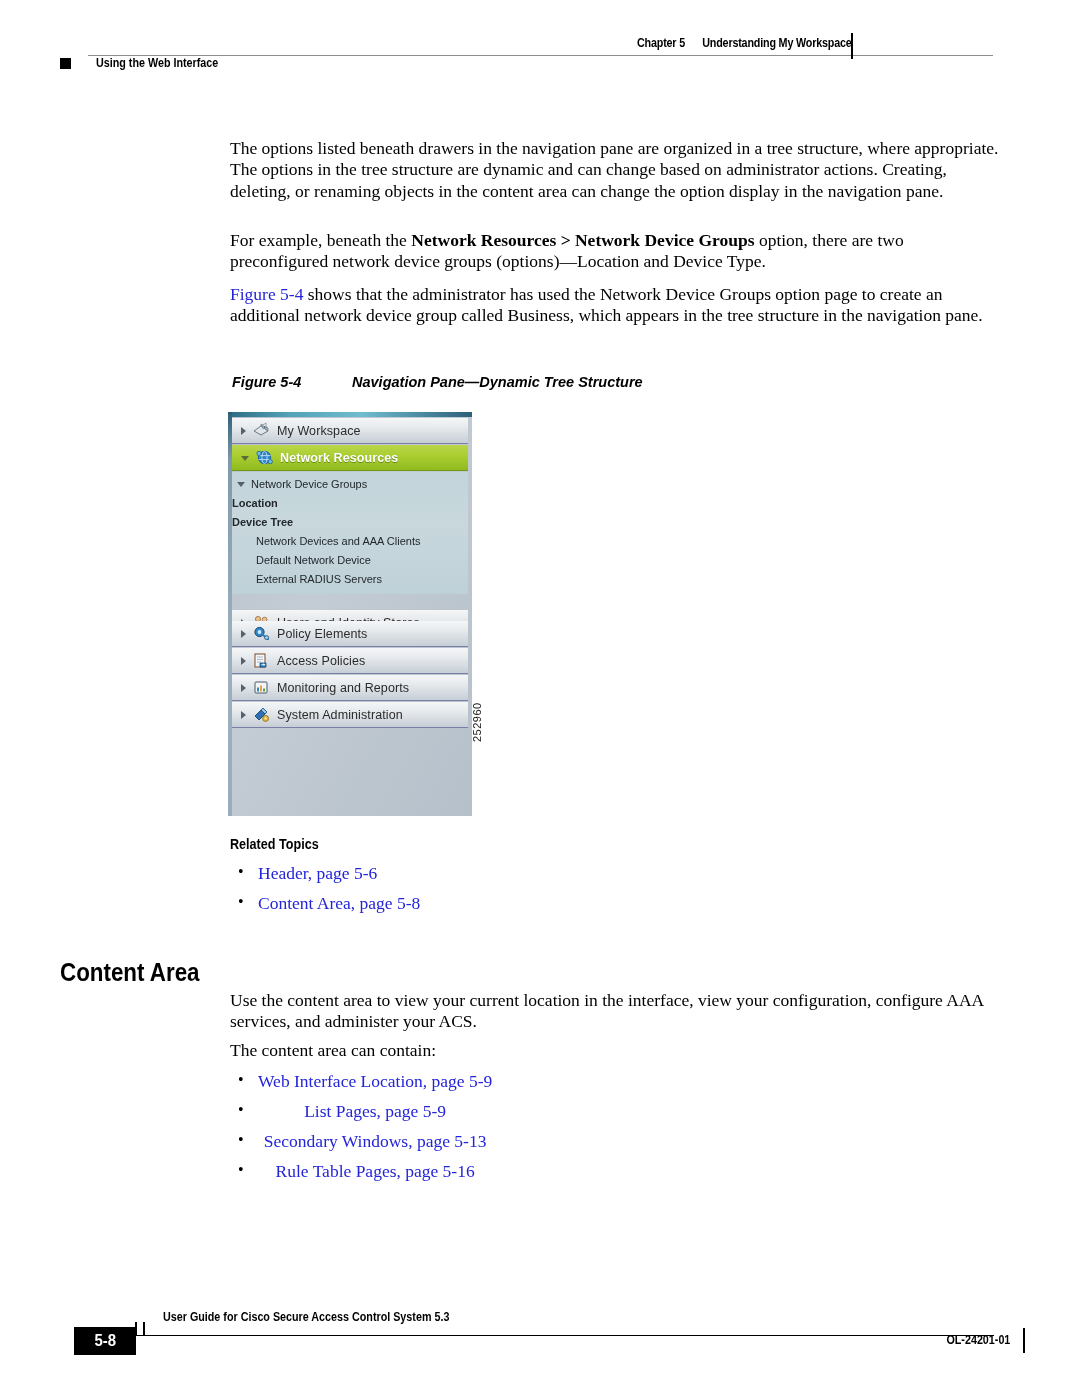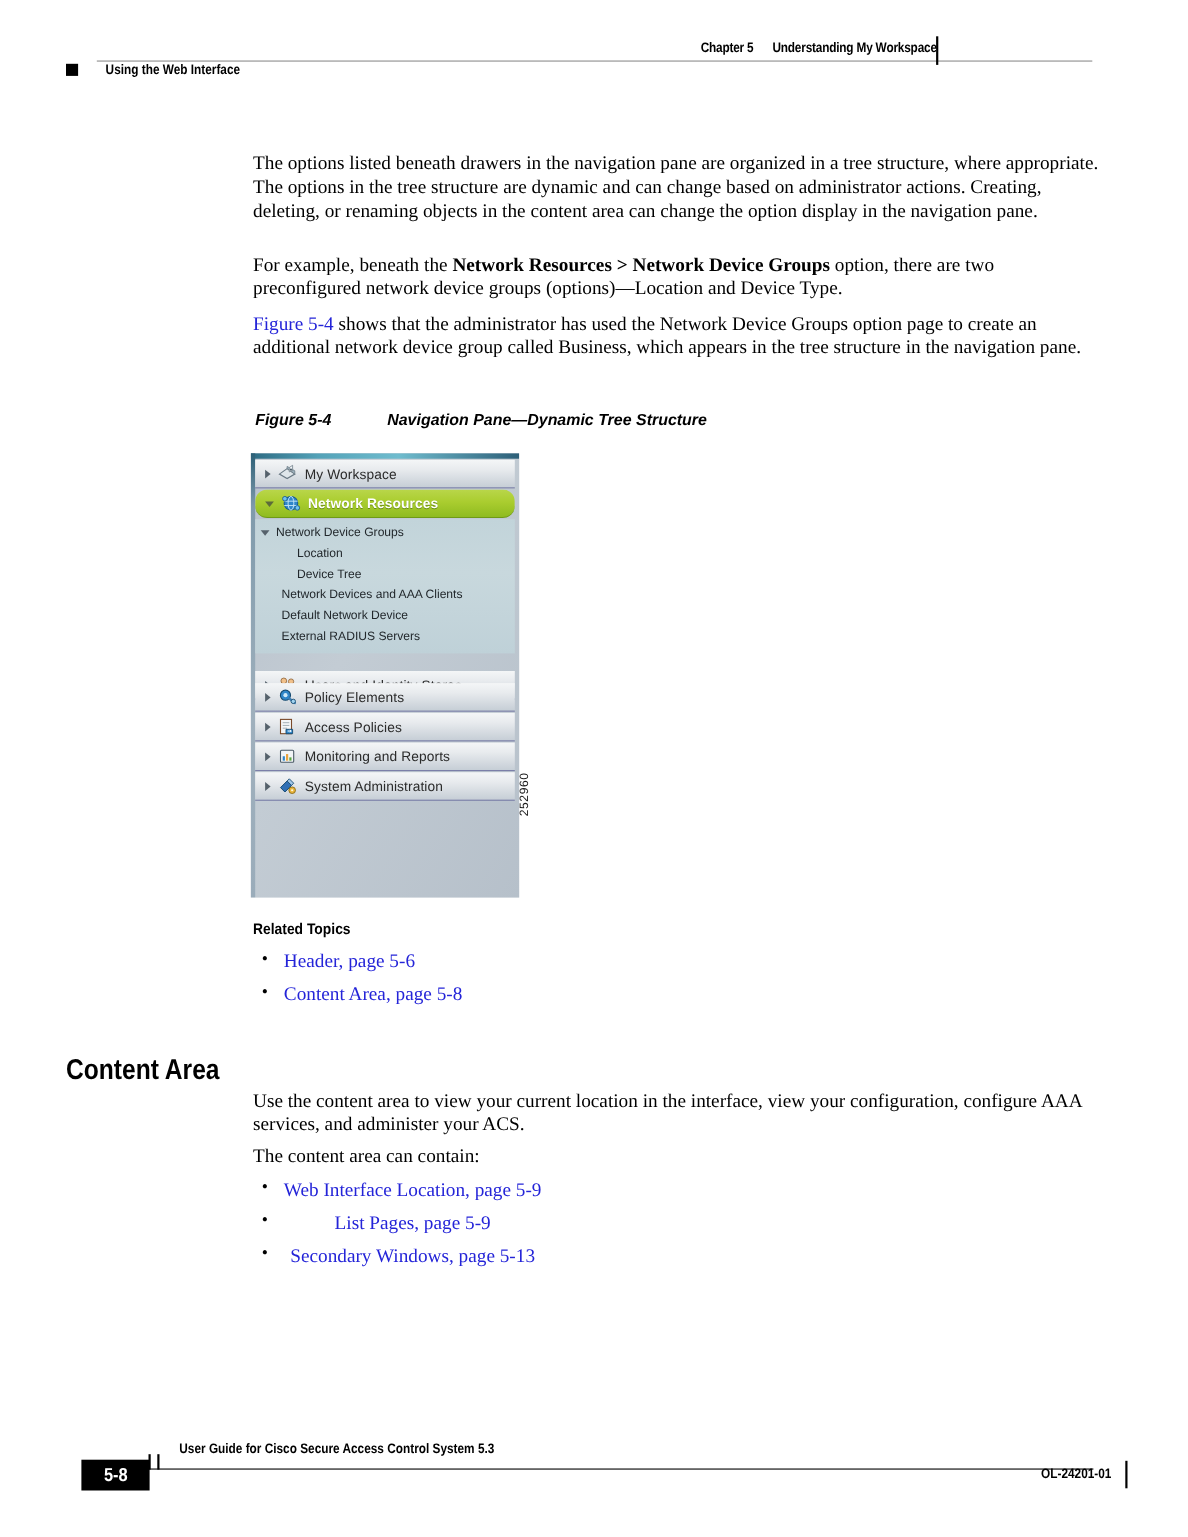--- a/index.html
+++ b/index.html
@@ -147,21 +147,21 @@
     padding-top:2px;
   }
   .sub-row{
     height:19px;display:flex;align-items:center;
     font-family:"Liberation Sans", sans-serif;
     font-size:11px;color:#22282c;
     white-space:nowrap;
   }
   .sub-row.lvl1{padding-left:5px;}
   .sub-row.lvl2{padding-left:24px;}
-  .sub-row.lvl3{padding-left:38px;}
+  .sub-row.lvl3{font-weight:bold;}
   .sub-row .tri{margin-left:0;margin-right:6px;}
 
   
   .fig-id{
     position:absolute;left:243px;top:330px;
     font-family:"Liberation Sans", sans-serif;
     font-size:11px;color:#1a1a1a;
     transform:rotate(-90deg);
     transform-origin:left top;
     white-space:nowrap;
@@ -286,21 +286,21 @@
           <svg width="19" height="17" viewBox="0 0 19 17">
             <polygon points="2,9 9,4 16,9 9,13" fill="#dfe6ea" stroke="#6b7a85" stroke-width="1"></polygon>
             <polygon points="9,4 16,9 16,6 9,2" fill="#9fb3bf" stroke="#6b7a85" stroke-width="0.7"></polygon>
             <path d="M11 3 l3 -2 l0 5 l-3 1 z" fill="#f2f6f8" stroke="#6b7a85" stroke-width="0.7"></path>
             <circle cx="12.5" cy="5" r="1" fill="#4a5a66"></circle>
           </svg>
         </span>
         <span class="d-label">My Workspace</span>
       </div>
 
-      <div class="drawer sel" style="top:33px;border-radius:11px;">
+      <div class="drawer sel" style="top:33px;">
         <span class="tri tri-down light"></span>
         <span class="d-icon">
           <svg width="19" height="17" viewBox="0 0 19 17">
             <circle cx="9.5" cy="8.5" r="6.2" fill="#2f86c9" stroke="#1a5c93" stroke-width="1"></circle>
             <ellipse cx="9.5" cy="8.5" rx="2.6" ry="6.2" fill="none" stroke="#bfe2f7" stroke-width="0.9"></ellipse>
             <path d="M3.4 6.6 H15.6 M3.4 10.6 H15.6" stroke="#bfe2f7" stroke-width="0.9" fill="none"></path>
             <circle cx="4" cy="4.4" r="2.1" fill="#6fc3f0" stroke="#1a5c93" stroke-width="0.8"></circle>
             <circle cx="15.3" cy="12.7" r="2.1" fill="#6fc3f0" stroke="#1a5c93" stroke-width="0.8"></circle>
           </svg>
         </span>
@@ -407,20 +407,21 @@
 
   <h1 class="h1">Content Area</h1>
 
   <div class="para" style="top:990px;">Use the content area to view your current location in the interface, view your configuration, configure AAA services, and administer your ACS.</div>
   <div class="para" style="top:1040px;">The content area can contain:</div>
 
   <ul class="bullet-list" style="top:1066px;text-align:center;">
     <li><span>Web Interface Location, page 5-9</span></li>
     <li><span>List Pages, page 5-9</span></li>
     <li><span>Secondary Windows, page 5-13</span></li>
+    <li><span>Rule Table Pages, page 5-16</span></li>
   </ul>
 </div>
 
 <div class="footer"></div>
 <div class="ftr-rule"></div>
 <div class="ftr-ticks">
     <i></i>
     <i></i>
   </div>
 <div class="ftr-title">User Guide for Cisco Secure Access Control System 5.3</div>

